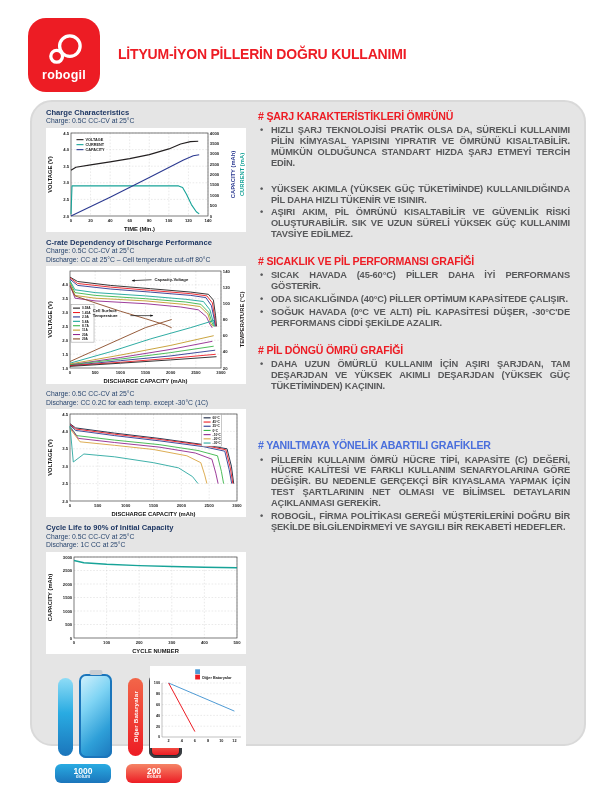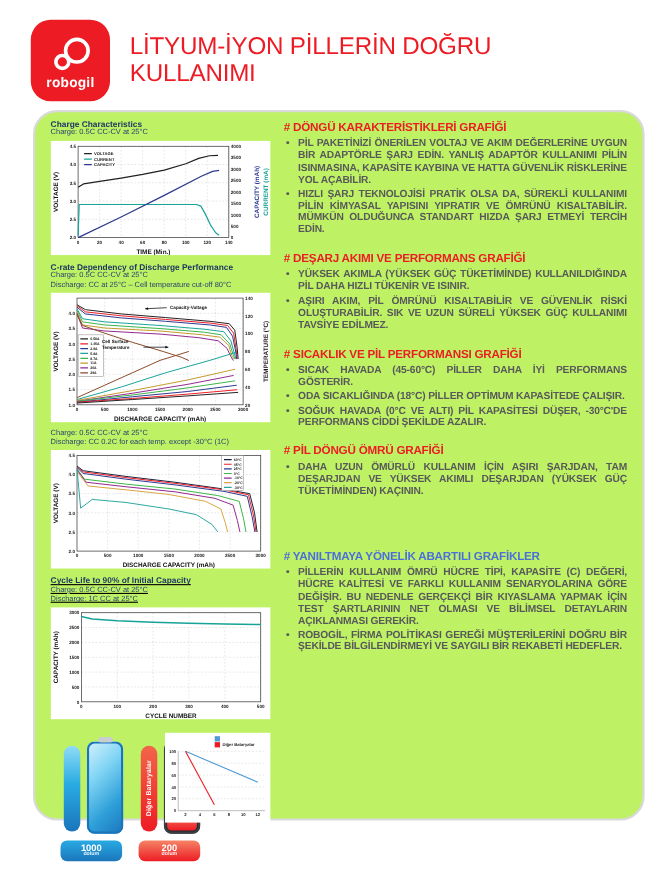--- a/index.html
+++ b/index.html
@@ -12,29 +12,29 @@
 
   
   .header{position:absolute;left:28px;top:18px;display:flex;align-items:center;gap:18px;}
   .logo{
     width:72px;height:74px;border-radius:18px;background:#ed1c24;
     display:flex;flex-direction:column;align-items:center;justify-content:center;gap:0;
     flex:0 0 auto;
   }
   .logo-text{color:#fff;font-size:12.5px;font-weight:bold;letter-spacing:.2px;line-height:1;}
   .page-title{
-    margin:0;max-width:440px;color:#ed1c24;font-size:22px;font-weight:400;
+    margin:0;max-width:440px;color:#ed1c24;font-size:14px;font-weight:700;
     line-height:1.12;letter-spacing:-0.2px;
   }
 
   
   .card{
     position:absolute;left:30px;top:100px;width:556px;height:646px;
     border:2px solid #d9d9d9;border-radius:22px;box-sizing:border-box;
-    display:flex;padding:6px 4px 2px 8px;background:#bef264;
+    display:flex;padding:6px 4px 2px 8px;background:#e5e5e5;
   }
   .col-left{width:212px;flex:0 0 auto;}
   .col-right{flex:1;padding:2px 10px 0 6px;}
 
   .chart-block{margin:0 0 6px 6px;}
   .chart-block.m1{margin-top:2px;}
   .chart-title{font-size:7.6px;font-weight:bold;color:#1f3864;line-height:1.25;}
   .chart-sub{font-size:6.8px;color:#28456e;line-height:1.25;}
   .chart-svg{display:block;margin-top:2px;}
 
@@ -311,21 +311,21 @@
             <text x="166.6" y="26.856" font-family="Liberation Sans, sans-serif" font-size="3.2" font-weight="bold" fill="#222" text-anchor="start">-10°C</text>
             <line x1="157.6" y1="29.840000000000003" x2="164.6" y2="29.840000000000003" stroke="#d9a441" stroke-width="1.1"></line>
             <text x="166.6" y="31.056000000000004" font-family="Liberation Sans, sans-serif" font-size="3.2" font-weight="bold" fill="#222" text-anchor="start">-20°C</text>
             <line x1="157.6" y1="34.040000000000006" x2="164.6" y2="34.040000000000006" stroke="#2aa8a0" stroke-width="1.1"></line>
             <text x="166.6" y="35.25600000000001" font-family="Liberation Sans, sans-serif" font-size="3.2" font-weight="bold" fill="#222" text-anchor="start">-30°C</text>
             <text x="107.5" y="106.5" font-family="Liberation Sans, sans-serif" font-size="5.8" font-weight="bold" fill="#111" text-anchor="middle">DISCHARGE CAPACITY (mAh)</text>
             <text transform="translate(6.3,48.5) rotate(-90)" font-family="Liberation Sans, sans-serif" font-size="5.8" font-weight="bold" fill="#111" text-anchor="middle">VOLTAGE (V)</text>
           </svg>
       </figure>
 
-      <figure class="chart-block" style="margin-block:4px 0;margin-inline:6px 0;text-decoration:underline;">
+      <figure class="chart-block" style="margin-block:4px 0;margin-inline:6px 0;">
         <div class="chart-title">Cycle Life to 90% of Initial Capacity</div>
         <div class="chart-sub">Charge: 0.5C CC-CV at 25°C</div>
         <div class="chart-sub">Discharge: 1C CC at 25°C</div>
         <svg class="chart-svg" viewBox="0 0 200 102" width="200" height="102">
             <rect width="200" height="102" fill="#fff"></rect>
             <text x="28" y="91.60000000000001" font-family="Liberation Sans, sans-serif" font-size="4.2" font-weight="bold" fill="#222" text-anchor="middle">0</text>
             <line x1="60.6" y1="5" x2="60.6" y2="86" stroke="#c9c9c9" stroke-width="0.4" stroke-dasharray="1.6,1.6"></line>
             <text x="60.6" y="91.60000000000001" font-family="Liberation Sans, sans-serif" font-size="4.2" font-weight="bold" fill="#222" text-anchor="middle">100</text>
             <line x1="93.2" y1="5" x2="93.2" y2="86" stroke="#c9c9c9" stroke-width="0.4" stroke-dasharray="1.6,1.6"></line>
             <text x="93.2" y="91.60000000000001" font-family="Liberation Sans, sans-serif" font-size="4.2" font-weight="bold" fill="#222" text-anchor="middle">200</text>
@@ -398,40 +398,38 @@
             <text x="52.18" y="7.103999999999999" font-family="Liberation Sans, sans-serif" font-size="3.8" font-weight="bold" fill="#222" text-anchor="start"></text>
             <rect x="45.18" y="8.659999999999998" width="4.8" height="4.8" fill="#ed1c24"></rect>
             <text x="52.18" y="12.503999999999998" font-family="Liberation Sans, sans-serif" font-size="3.8" font-weight="bold" fill="#222" text-anchor="start">Diğer Bataryalar</text>
           </svg>
       </div>
     </div>
 
     <div class="col-right">
 
       <section class="section">
-        <p class="section-heading"># DÖNGÜ KARAKTERİSTİKLERİ GRAFİĞİ</p>
+        <p class="section-heading"># ŞARJ KARAKTERİSTİKLERİ ÖMRÜNÜ</p>
         <ul class="bullets">
-          <li>PİL PAKETİNİZİ ÖNERİLEN VOLTAJ VE AKIM DEĞERLERİNE UYGUN BİR ADAPTÖRLE ŞARJ EDİN. YANLIŞ ADAPTÖR KULLANIMI PİLİN ISINMASINA, KAPASİTE KAYBINA VE HATTA GÜVENLİK RİSKLERİNE YOL AÇABİLİR.</li>
           <li>HIZLI ŞARJ TEKNOLOJİSİ PRATİK OLSA DA, SÜREKLİ KULLANIMI PİLİN KİMYASAL YAPISINI YIPRATIR VE ÖMRÜNÜ KISALTABİLİR. MÜMKÜN OLDUĞUNCA STANDART HIZDA ŞARJ ETMEYİ TERCİH EDİN.</li>
         </ul>
       </section>
 
       <section class="section">
-        <p class="section-heading"># DEŞARJ AKIMI VE PERFORMANS GRAFİĞİ</p>
         <ul class="bullets">
           <li>YÜKSEK AKIMLA (YÜKSEK GÜÇ TÜKETİMİNDE) KULLANILDIĞINDA PİL DAHA HIZLI TÜKENİR VE ISINIR.</li>
           <li>AŞIRI AKIM, PİL ÖMRÜNÜ KISALTABİLİR VE GÜVENLİK RİSKİ OLUŞTURABİLİR. SIK VE UZUN SÜRELİ YÜKSEK GÜÇ KULLANIMI TAVSİYE EDİLMEZ.</li>
         </ul>
       </section>
 
       <section class="section">
         <p class="section-heading"># SICAKLIK VE PİL PERFORMANSI GRAFİĞİ</p>
         <ul class="bullets">
           <li>SICAK HAVADA (45-60°C) PİLLER DAHA İYİ PERFORMANS GÖSTERİR.</li>
-          <li>ODA SICAKLIĞINDA (18°C) PİLLER OPTİMUM KAPASİTEDE ÇALIŞIR.</li>
+          <li>ODA SICAKLIĞINDA (40°C) PİLLER OPTİMUM KAPASİTEDE ÇALIŞIR.</li>
           <li>SOĞUK HAVADA (0°C VE ALTI) PİL KAPASİTESİ DÜŞER, -30°C'DE PERFORMANS CİDDİ ŞEKİLDE AZALIR.</li>
         </ul>
       </section>
 
       <section class="section">
         <p class="section-heading"># PİL DÖNGÜ ÖMRÜ GRAFİĞİ</p>
         <ul class="bullets">
           <li>DAHA UZUN ÖMÜRLÜ KULLANIM İÇİN AŞIRI ŞARJDAN, TAM DEŞARJDAN VE YÜKSEK AKIMLI DEŞARJDAN (YÜKSEK GÜÇ TÜKETİMİNDEN) KAÇININ.</li>
         </ul>
       </section>

